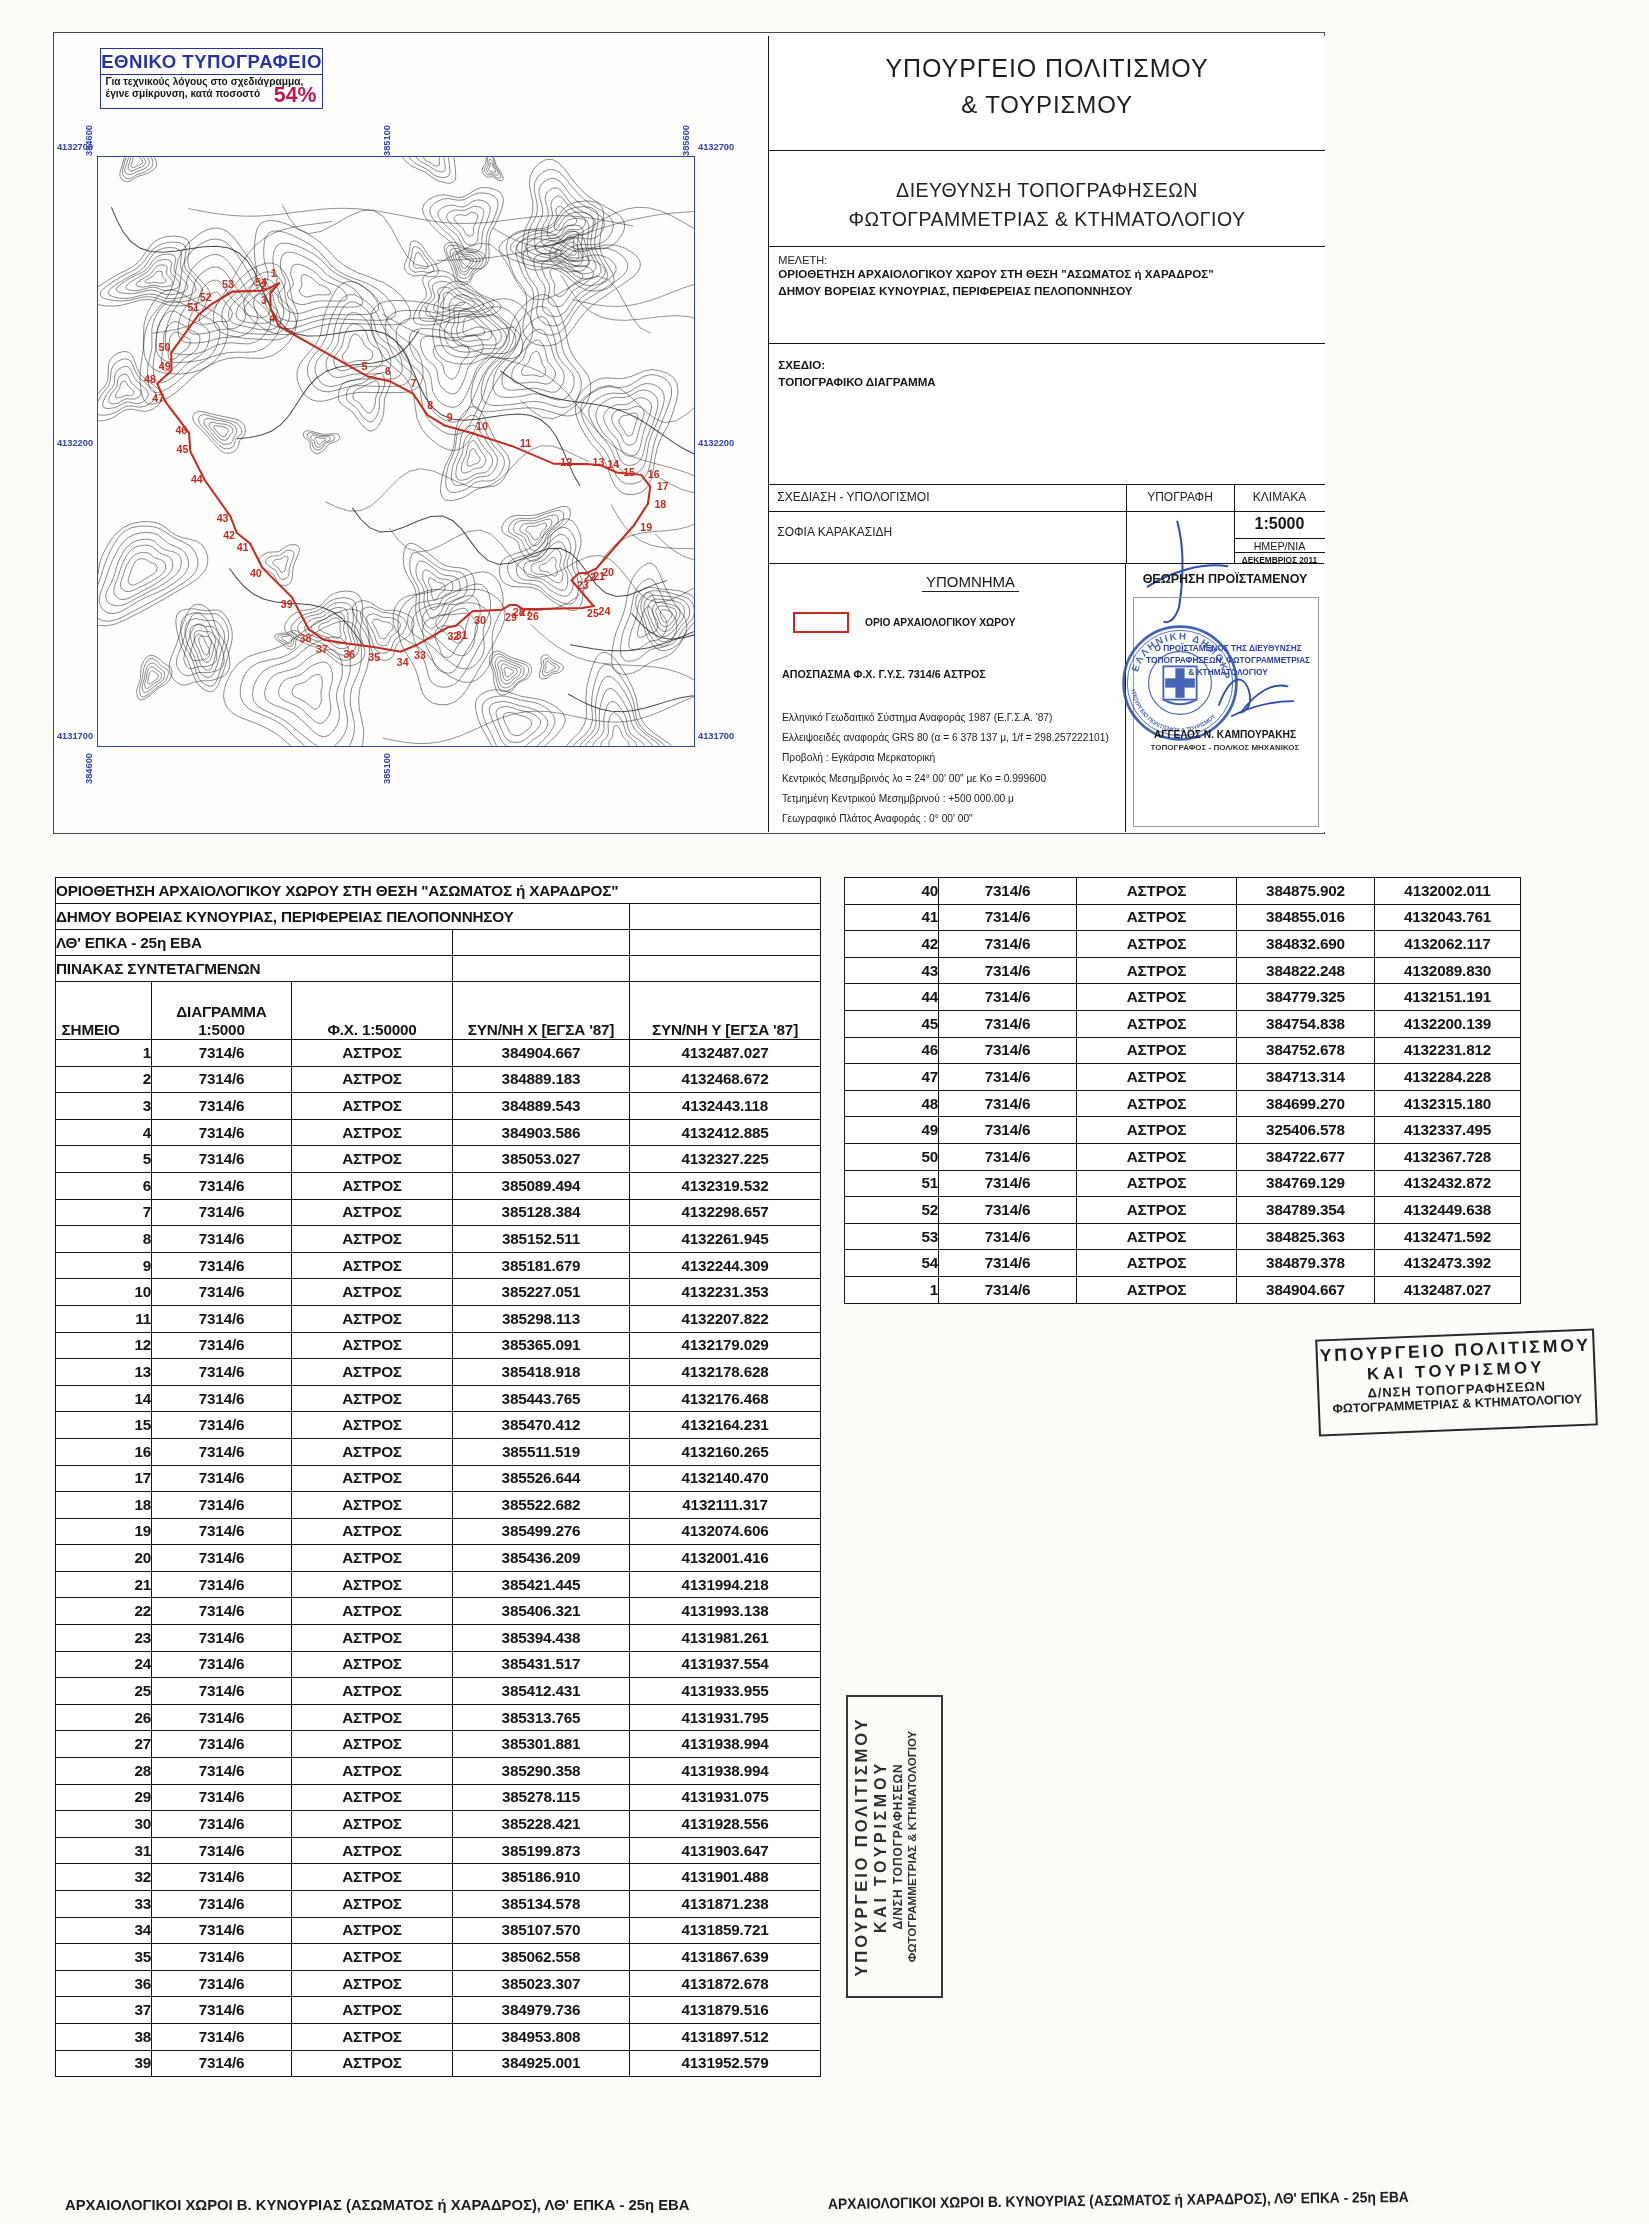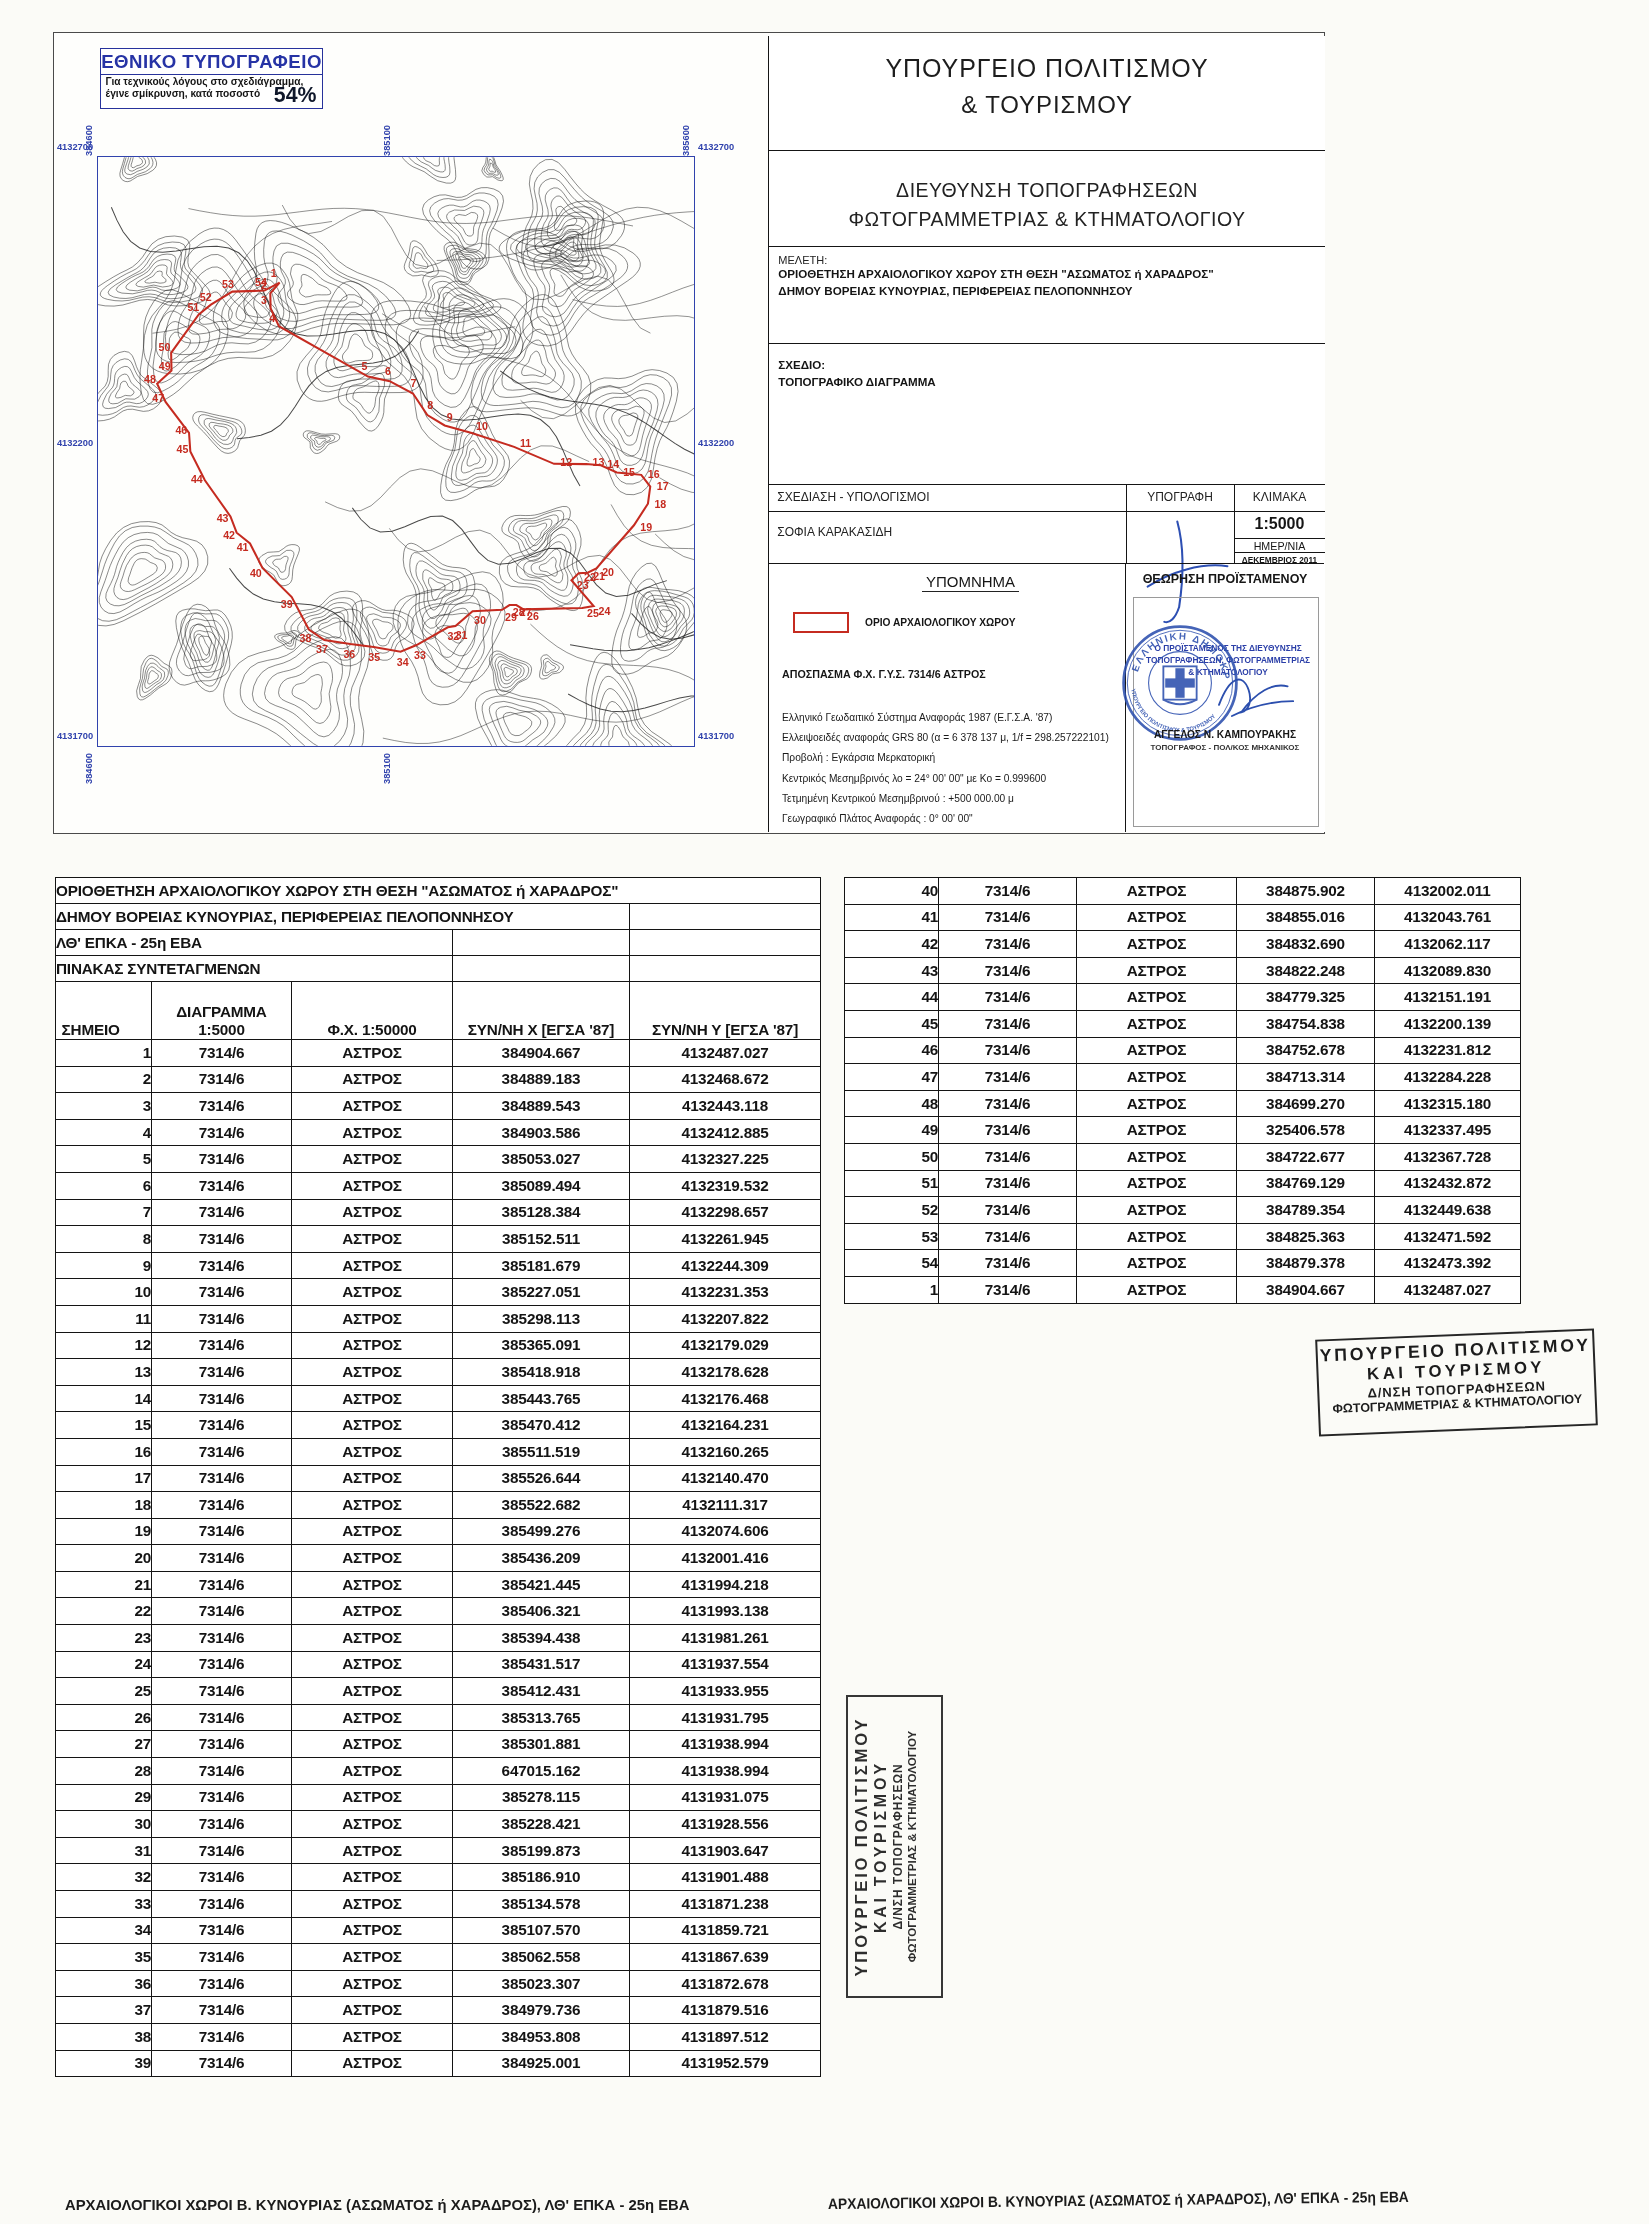--- a/index.html
+++ b/index.html
@@ -5,21 +5,21 @@
   html,body{margin:0;padding:0;}
   body{width:1649px;height:2224px;position:relative;background:#fbfbf7;
        font-family:"Liberation Sans","DejaVu Sans",sans-serif;color:#161616;}
   .abs{position:absolute;}
   
   #sheet{left:53px;top:32px;width:1270px;height:800px;border:1.9px solid #4a4a4a;background:#fefefc;}
   #ethbox{left:46px;top:15px;width:221px;height:59px;border:1.9px solid #27329b;background:#fff;}
   #ethbox .t{color:#2633a5;font-weight:bold;font-size:18.6px;text-align:center;letter-spacing:0.5px;
              border-bottom:1.9px solid #27329b;padding:1.9px 0 0.9px 0;}
   #ethbox .l{font-size:10.2px;font-weight:bold;color:#141414;padding:0.9px 0 0 4.6px;line-height:11.6px;}
-  #ethbox .pct{position:absolute;right:5.6px;bottom:0px;color:#0f172a;font-weight:bold;font-size:21.3px;}
+  #ethbox .pct{position:absolute;right:5.6px;bottom:0px;color:#be185d;font-weight:bold;font-size:21.3px;}
   #maprect{left:43px;top:123px;width:596px;height:589px;border:1.4px solid #3143ad;}
   .bluelab{color:#3143ad;font-weight:bold;font-size:9.3px;white-space:nowrap;}
   .vlab{width:56px;height:12px;transform:rotate(-90deg);}
   
   #tblock{left:714px;top:2.8px;width:556px;height:796px;border-left:1.9px solid #151515;background:#fff;}
   #tblock .sec{position:absolute;left:0;width:100%;box-sizing:border-box;border-top:1.9px solid #151515;}
   .min1{font-size:25px;letter-spacing:0.9px;text-align:center;color:#1d1d1d;}
   .min2{font-size:24px;letter-spacing:0.9px;text-align:center;color:#1d1d1d;margin-top:7.4px;}
   .div1,.div2{font-size:19.5px;letter-spacing:0.5px;text-align:center;color:#222;}
   .div2{margin-top:6.5px;}
@@ -711,21 +711,21 @@
         <td class="pt">27</td>
         <td class="c">7314/6</td>
         <td class="c">ΑΣΤΡΟΣ</td>
         <td class="c">385301.881</td>
         <td class="c">4131938.994</td>
       </tr>
       <tr class="data">
         <td class="pt">28</td>
         <td class="c">7314/6</td>
         <td class="c">ΑΣΤΡΟΣ</td>
-        <td class="c">647015.162</td>
+        <td class="c">385290.358</td>
         <td class="c">4131938.994</td>
       </tr>
       <tr class="data">
         <td class="pt">29</td>
         <td class="c">7314/6</td>
         <td class="c">ΑΣΤΡΟΣ</td>
         <td class="c">385278.115</td>
         <td class="c">4131931.075</td>
       </tr>
       <tr class="data">

